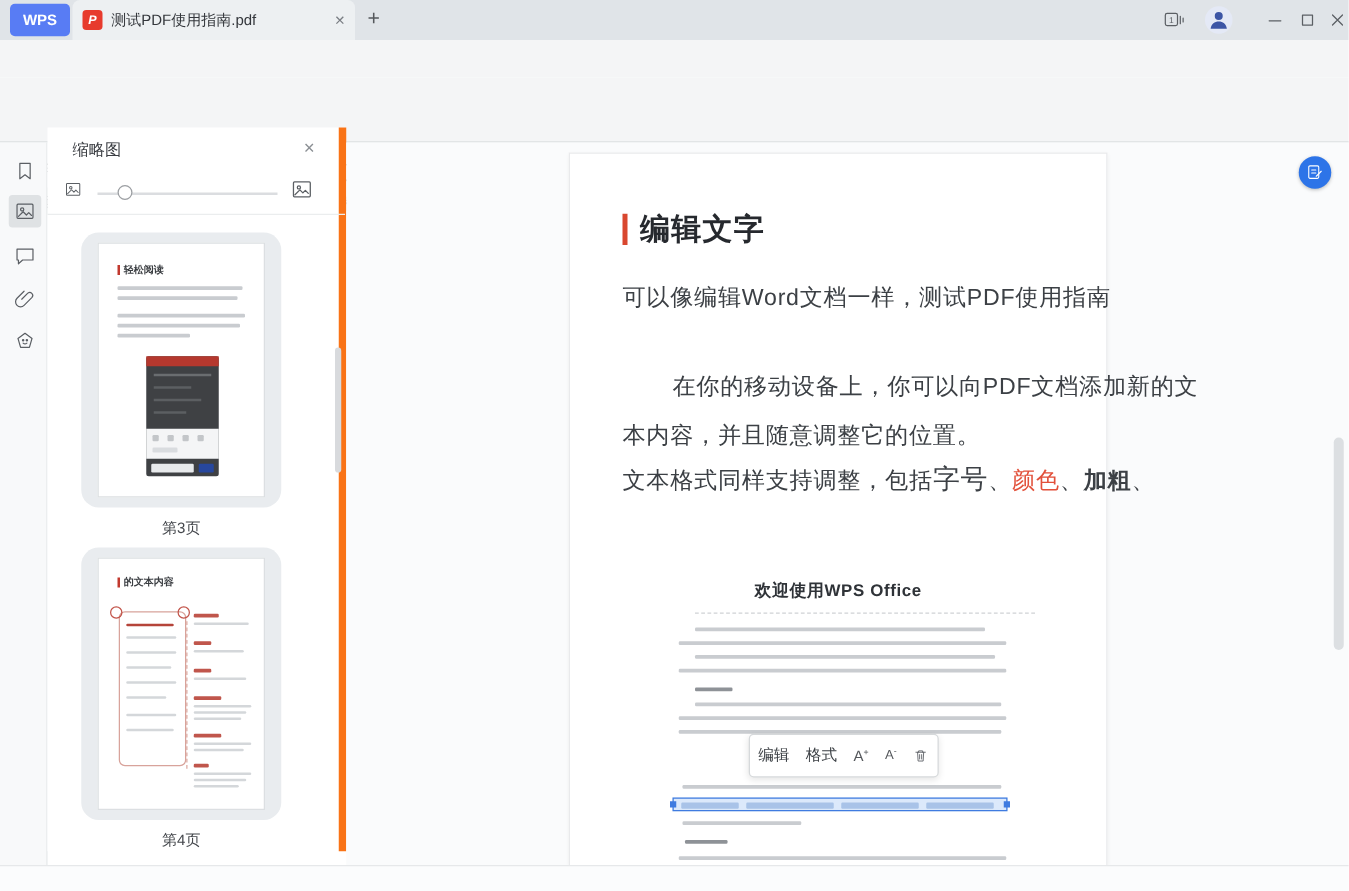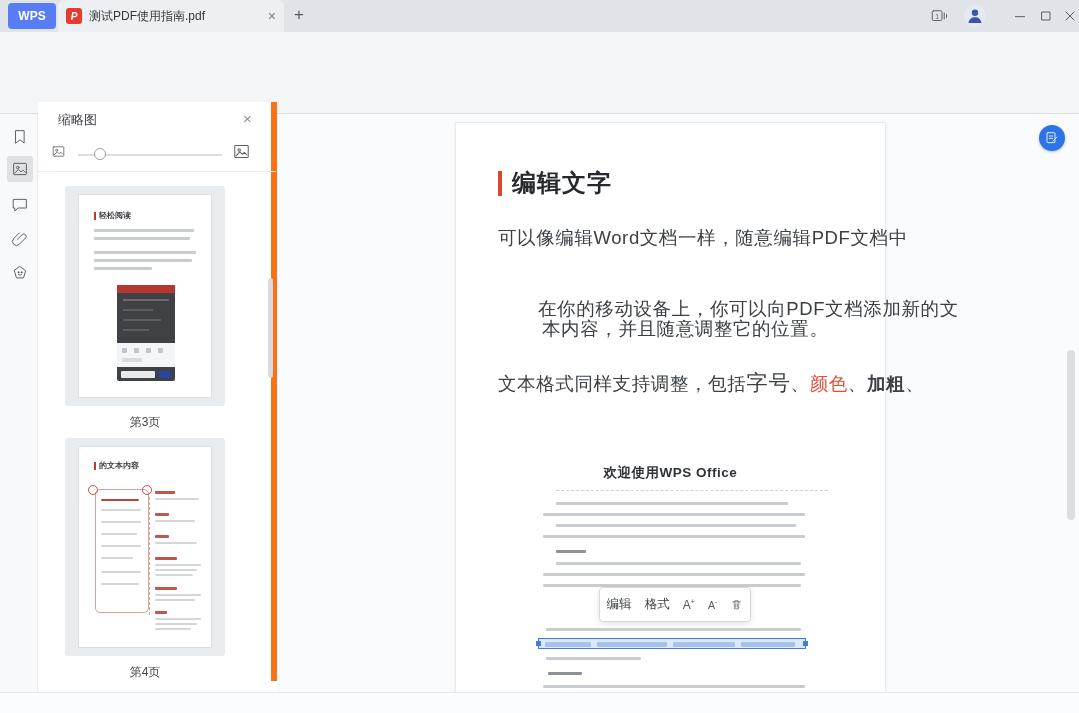--- a/index.html
+++ b/index.html
@@ -30,21 +30,21 @@
   .tsep{position:absolute;top:70px;width:1px;height:34px;background:#e0e2e4;}
   .tlbl{position:absolute;font-size:12px;color:#4a4e53;white-space:nowrap;}
   .trow{position:absolute;display:flex;align-items:center;gap:4px;font-size:12px;color:#4a4e53;white-space:nowrap;}
   .hl{background:#dfe2e4;border-radius:3px;}
   .zbox{position:absolute;background:#fff;border:1px solid #d4d7d9;border-radius:2px;font-size:12px;color:#45484d;
         display:flex;align-items:center;justify-content:center;box-sizing:border-box;}
   
   #sidebar{position:absolute;left:0;top:114px;width:38px;height:579px;background:#f8f9fa;border-right:1px solid #e8eaeb;box-sizing:border-box;}
   .sbtn{position:absolute;left:7px;width:26px;height:26px;display:flex;align-items:center;justify-content:center;border-radius:3px;}
   #panel{position:absolute;left:38px;top:102px;width:239px;height:579px;background:#fff;border-right:6px solid #f97316;box-sizing:border-box;}
-  .thumb-card{position:absolute;left:27px;width:160px;background:#e9ecef;border-radius:3px;}
+  .thumb-card{position:absolute;left:27px;width:160px;background:#e9ecef;border-radius:14px;}
   .thumb-page{position:absolute;left:13px;top:8px;background:#fff;border:1px solid #dcdfe2;box-sizing:border-box;}
   .tlabel{position:absolute;left:0;width:214px;text-align:center;font-size:12px;color:#43464b;}
   .mini-head{position:absolute;display:flex;align-items:center;gap:3px;font-weight:bold;color:#3a3d41;}
   .mini-head .rb{width:2px;height:8px;background:#c2392e;}
   .bar{position:absolute;border-radius:1px;}
   
   #viewer{position:absolute;left:277px;top:114px;width:802px;height:579px;background:#fafbfc;overflow:hidden;}
   #page{position:absolute;left:178px;top:8px;width:431px;height:571px;background:#fff;border:1px solid #e9eaec;
         box-shadow:0 1px 4px rgba(0,0,0,.06);box-sizing:border-box;padding-left:48px;}
   #doc-heading{position:absolute;left:42px;top:44px;display:flex;align-items:center;gap:10px;}
@@ -552,23 +552,23 @@
 
     <div class="vscroll" style="left:230px;top:176px;width:5px;height:100px;background:#d8dadd;"></div>
   </div>
 
   <div id="viewer">
     <div id="page">
       <div id="doc-heading">
         <span class="rb"></span>
           <span class="tx">编辑文字</span>
       </div>
-      <div class="dline" style="top:102px;">可以像编辑Word文档一样，随意编辑PDF文档中</div>
+      <div class="dline" style="top:102px;">可以像编辑Word文档一样，测试PDF使用指南</div>
       <div class="dline" style="top:173px;margin-left:40px;">在你的移动设备上，你可以向PDF文档添加新的文</div>
-      <div class="dline" style="top:193px;margin-left:44px;">本内容，并且随意调整它的位置。</div>
+      <div class="dline" style="top:212px;">本内容，并且随意调整它的位置。</div>
       <div class="dline" style="top:245px;">
         <span>文本格式同样支持调整，包括</span><span class="run-size">字号</span><span>、</span><span class="run-color">颜色</span><span>、</span><span class="run-bold">加粗</span><span>、</span>
       </div>
 
       <div id="embed">
         <div id="embed-title">欢迎使用WPS Office</div>
         <div id="embed-dash"></div>
         <div id="embbars">
             <div class="bar" style="top: 46px; left: 58px; width: 232px; height: 2.5px; background: rgb(201, 204, 208);"></div>
             <div class="bar" style="top: 57px; left: 45px; width: 262px; height: 2.5px; background: rgb(201, 204, 208);"></div>

